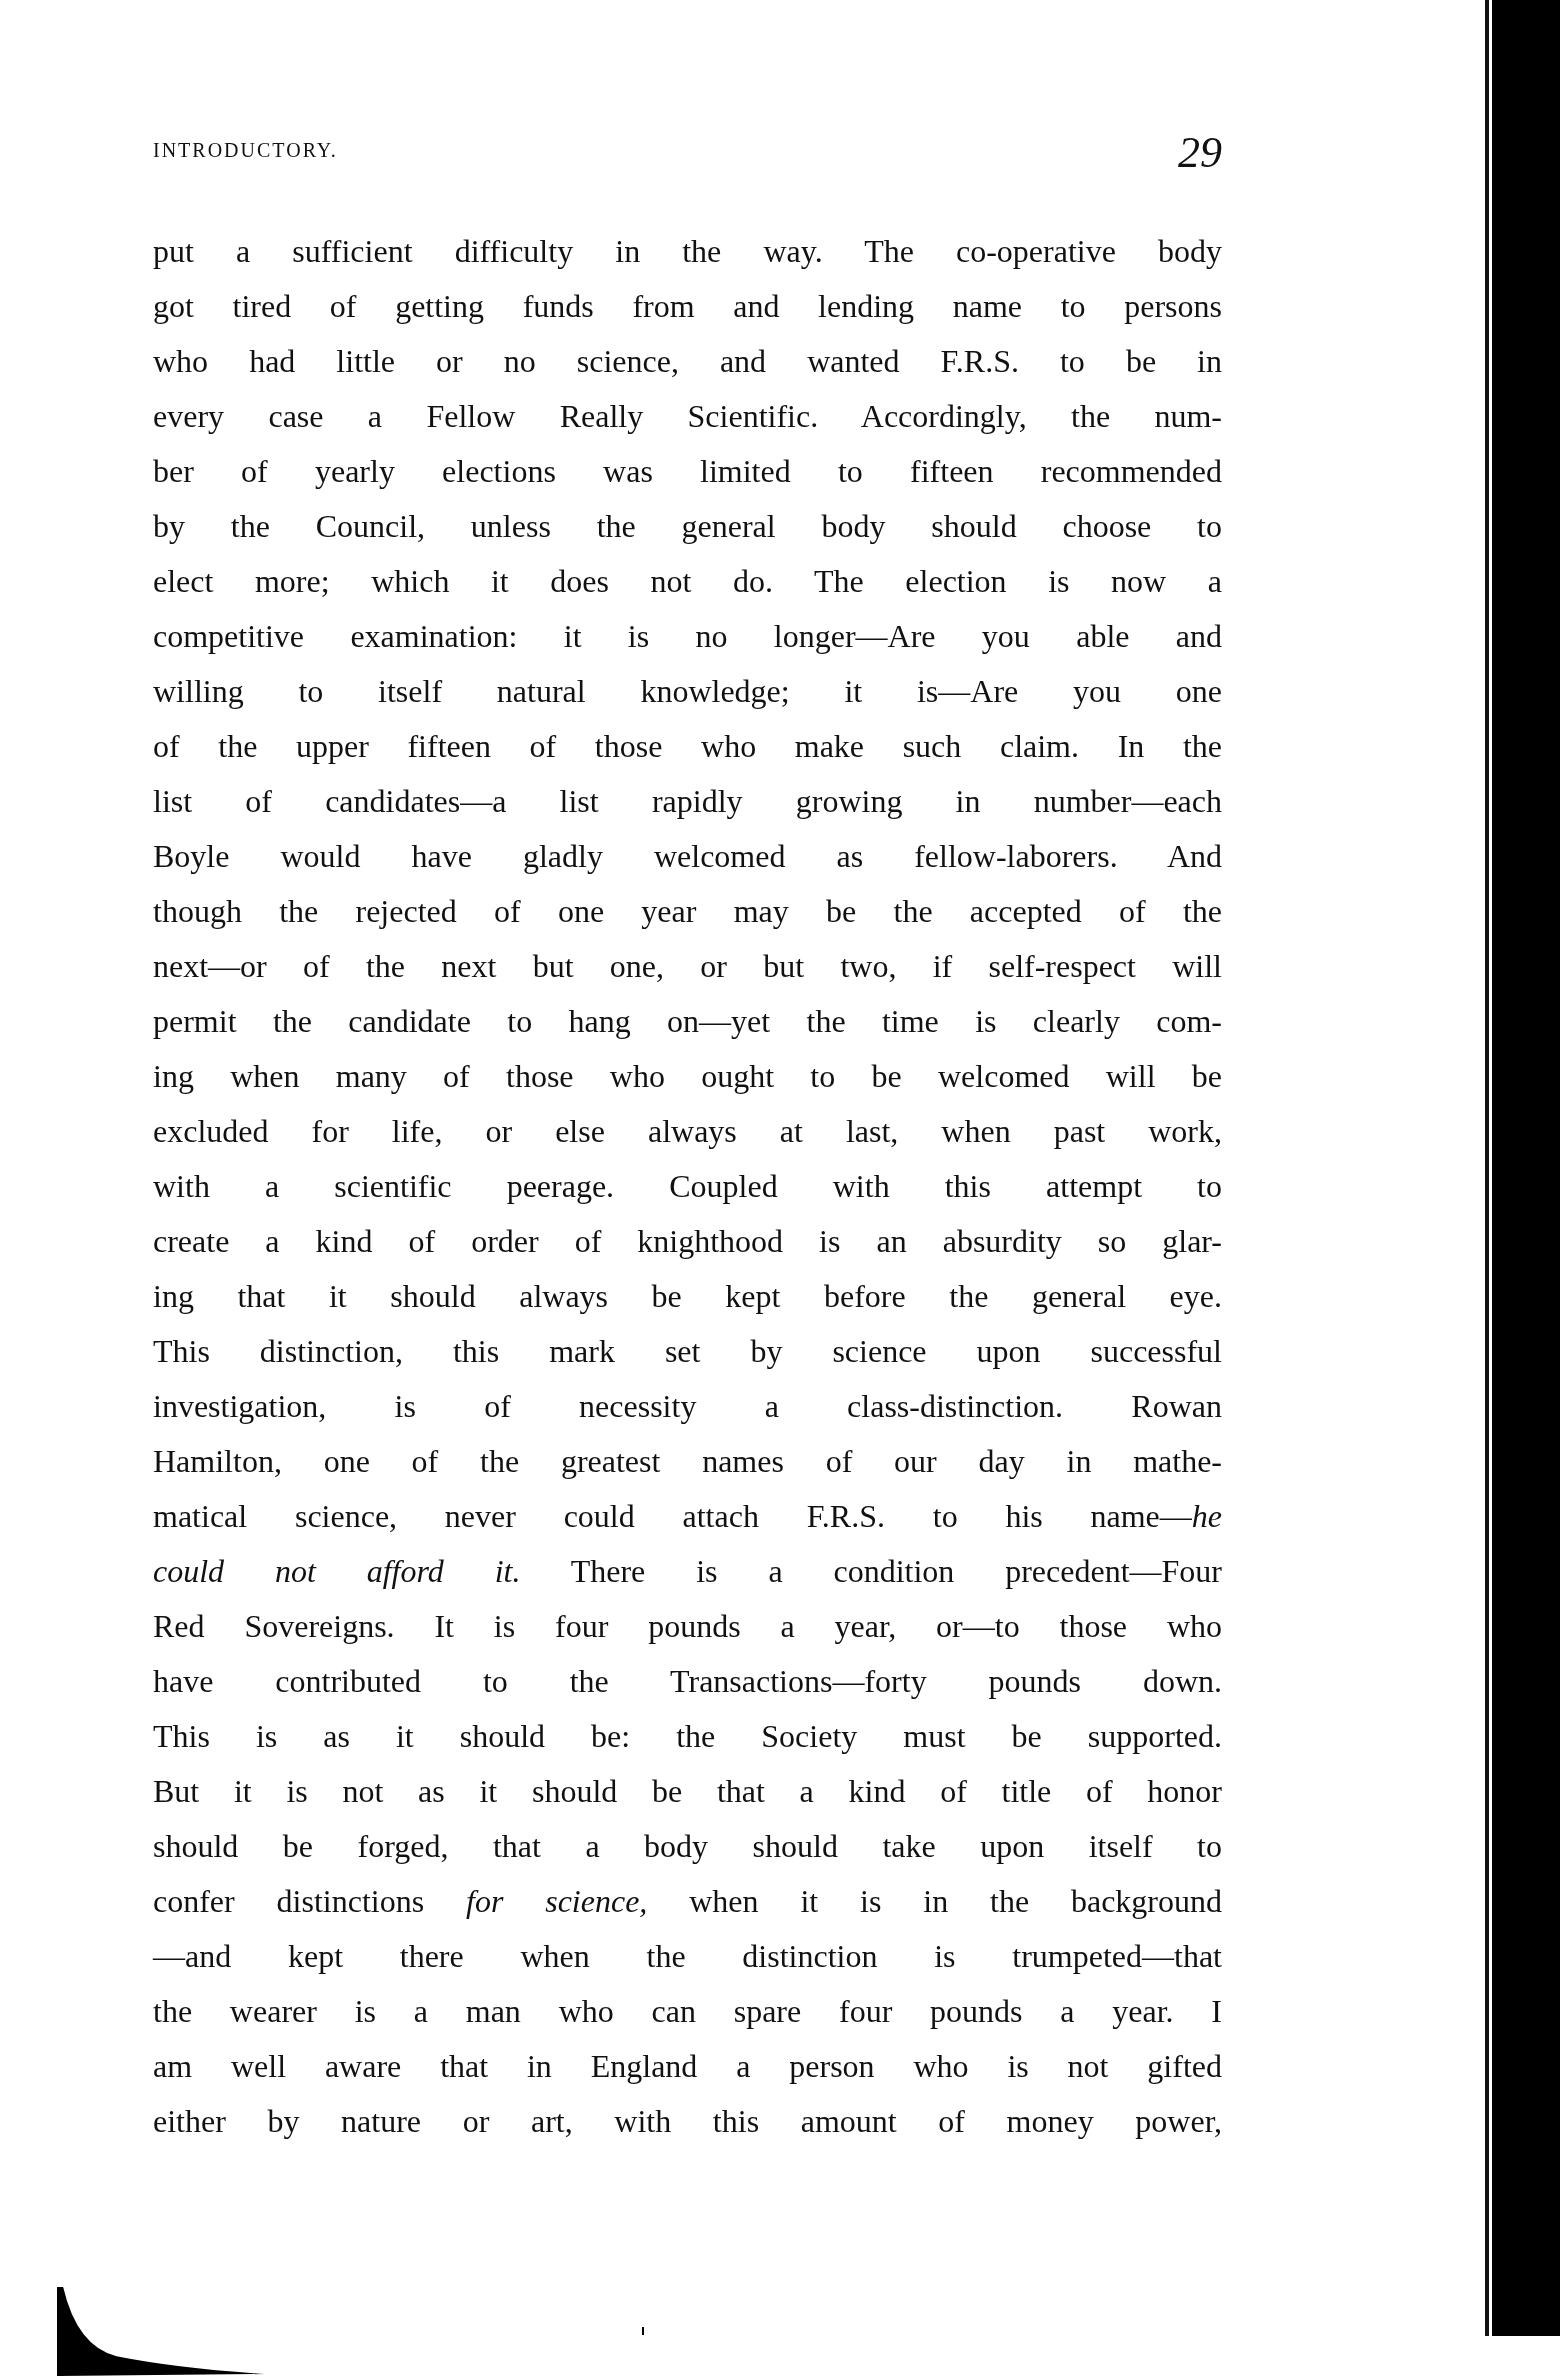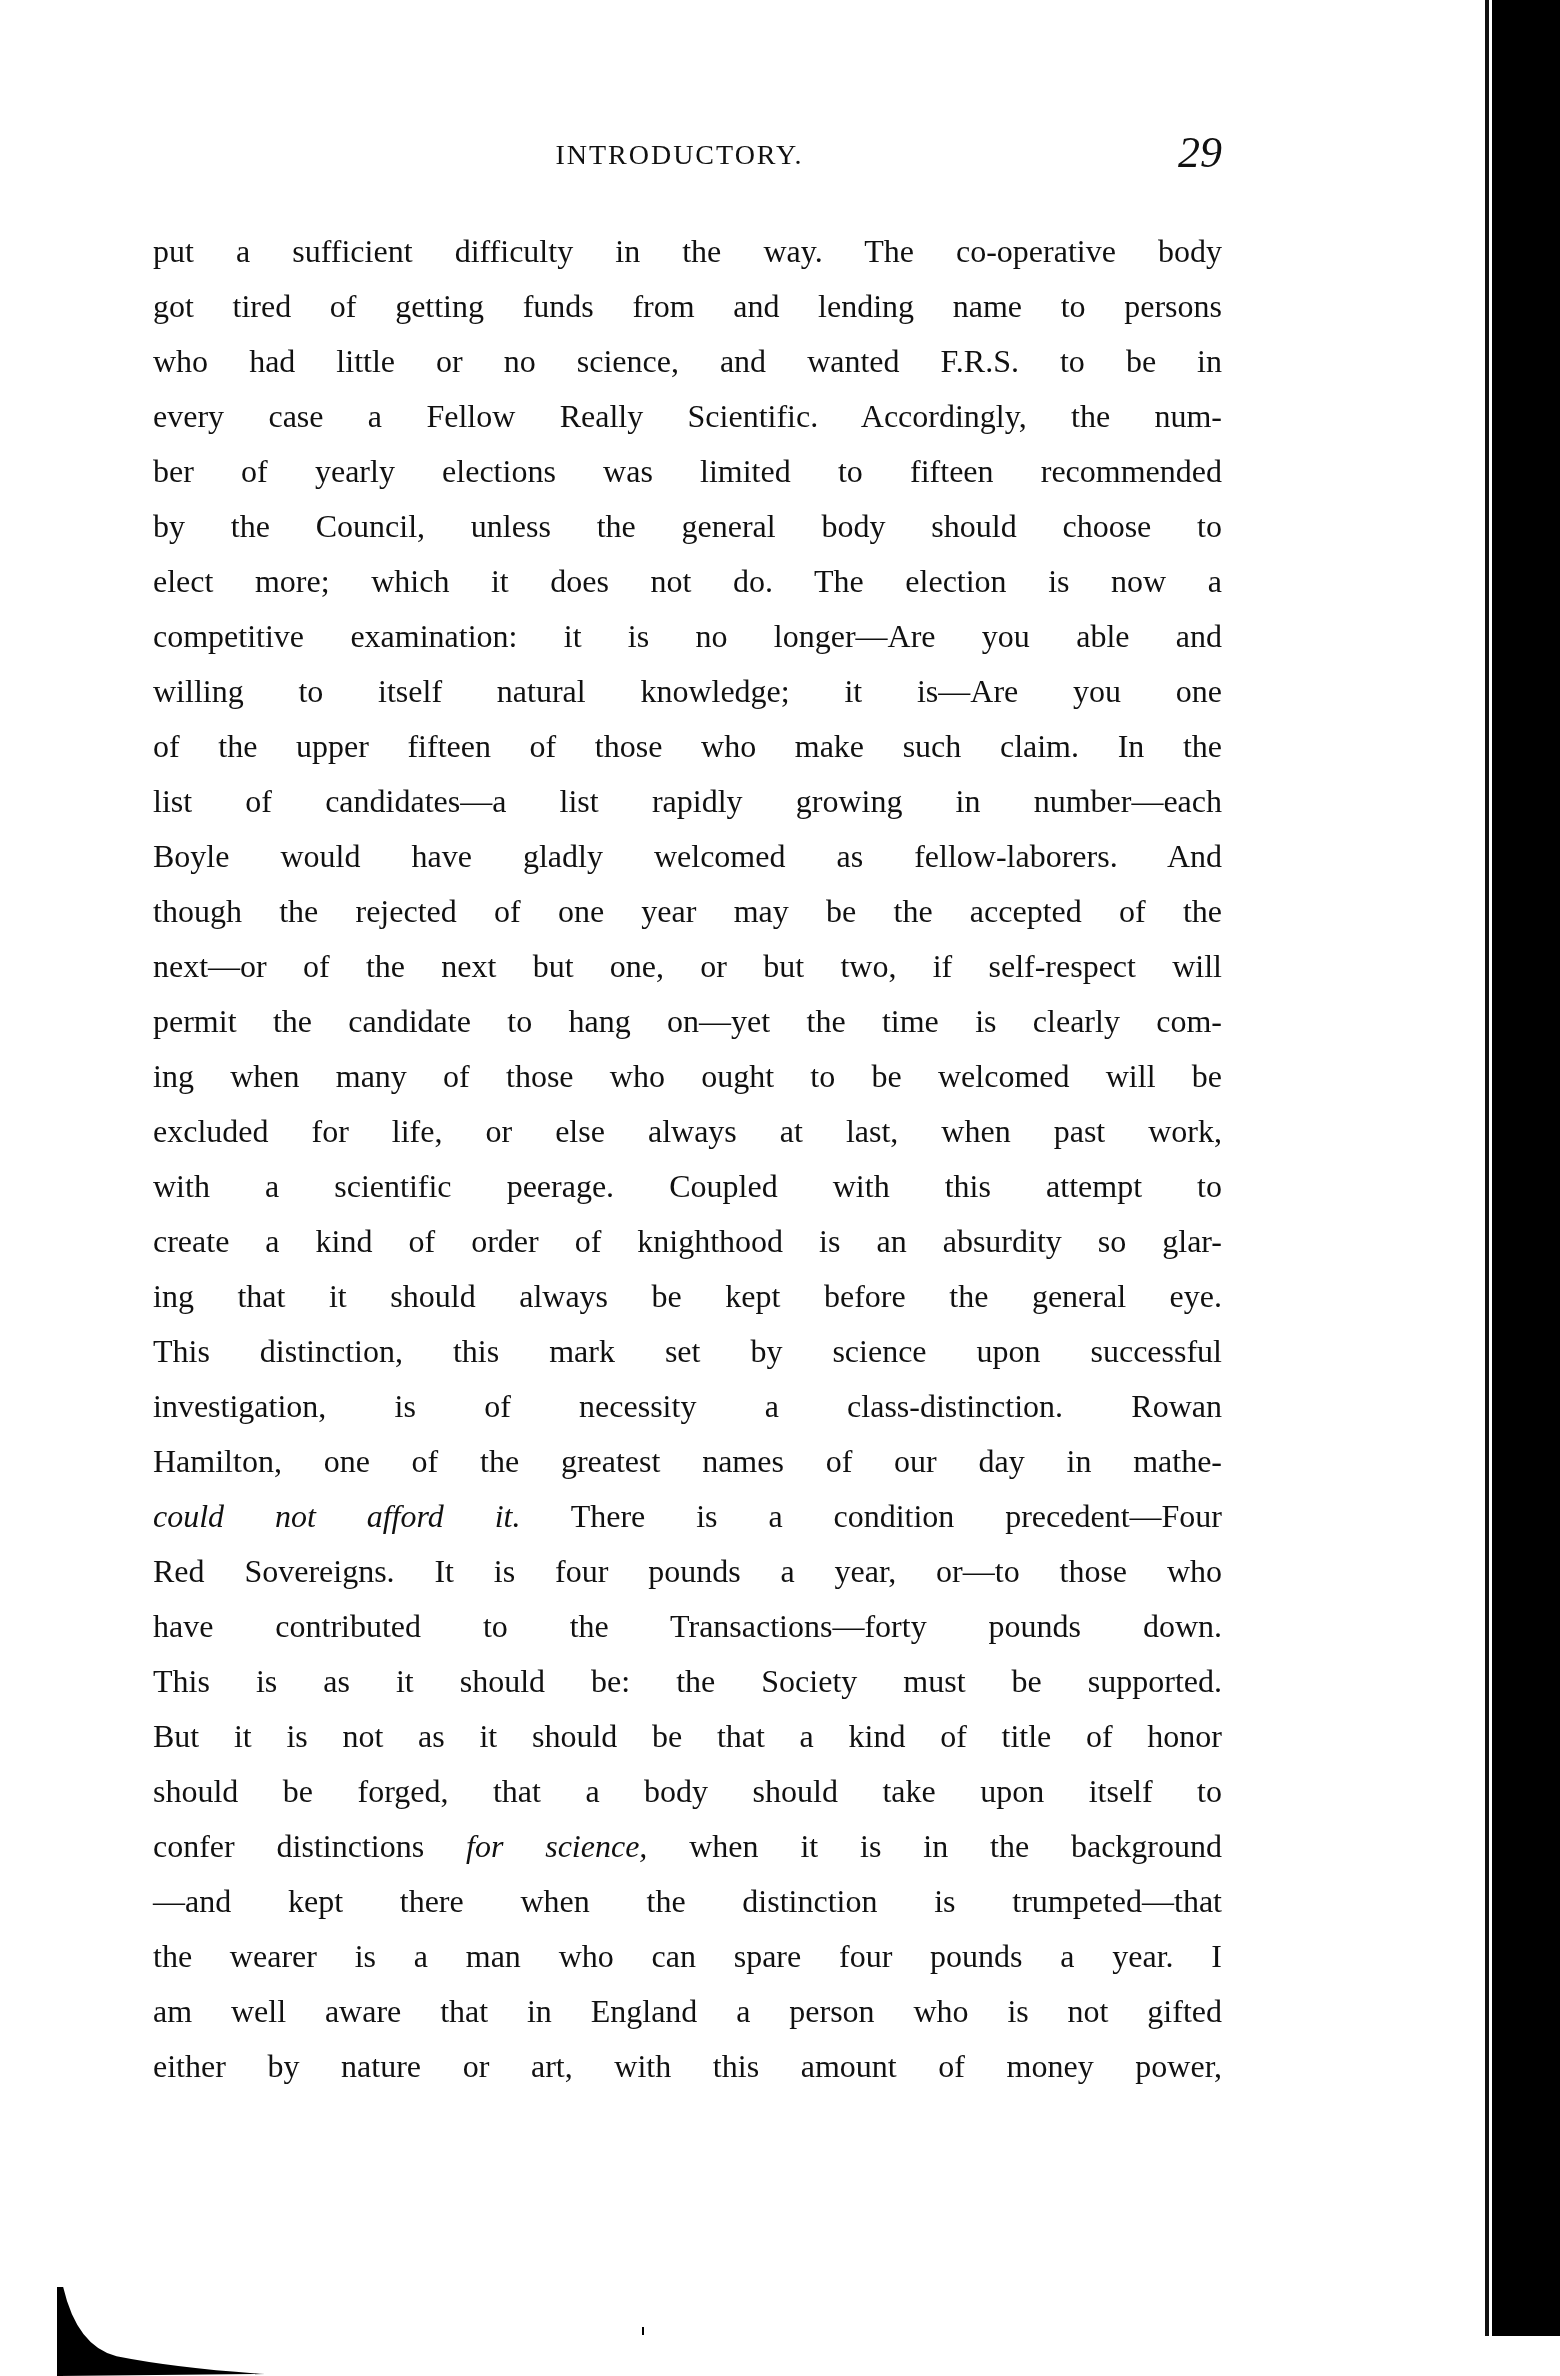--- a/index.html
+++ b/index.html
@@ -1,18 +1,18 @@
 <!DOCTYPE html>
 <html><head>
 <meta charset="utf-8">
 <style>
   html,body{margin:0;padding:0;background:#fff;}
   body{width:1560px;height:2376px;position:relative;overflow:hidden;font-family:"Liberation Serif","DejaVu Serif",serif;color:#111;}
   .header{position:absolute;top:127px;left:153px;width:1069px;height:59px;}
-  .running-head{position:absolute;left:0;right:16px;text-align:center;font-size:28px;letter-spacing:2px;top:12px;}
+  .running-head{position:absolute;left:0;right:16px;font-size:20px;letter-spacing:2px;top:12px;}
   .page-num{position:absolute;right:0;top:0;font-size:44px;font-style:italic;}
   .body-text{position:absolute;top:224px;left:153px;width:1069px;font-size:32px;line-height:55px;}
   .line{display:block;text-align:justify;text-align-last:justify;white-space:nowrap;height:55px;}
   .line.last{text-align-last:justify;}
   .right-rule{position:absolute;left:1485px;top:0;width:4px;height:2336px;background:#111;}
   .right-bar{position:absolute;left:1492px;top:0;width:68px;height:2336px;background:#000;}
   .corner2{position:absolute;left:57px;top:2287px;width:6px;height:89px;background:#000;}
   .dot{position:absolute;left:642px;top:2327px;width:2px;height:8px;background:#000;}
 </style>
 </head>
@@ -43,20 +43,21 @@
   <span class="line">next—or of the next but one, or but two, if self-respect will</span>
   <span class="line">permit the candidate to hang on—yet the time is clearly com-</span>
   <span class="line">ing when many of those who ought to be welcomed will be</span>
   <span class="line">excluded for life, or else always at last, when past work,</span>
   <span class="line">with a scientific peerage. Coupled with this attempt to</span>
   <span class="line">create a kind of order of knighthood is an absurdity so glar-</span>
   <span class="line">ing that it should always be kept before the general eye.</span>
   <span class="line">This distinction, this mark set by science upon successful</span>
   <span class="line">investigation, is of necessity a class-distinction. Rowan</span>
   <span class="line">Hamilton, one of the greatest names of our day in mathe-</span>
+  <span class="line"><span>matical science, never could attach F.R.S. to his name—</span><i>he</i></span>
   <span class="line"><i>could not afford it.</i><span> There is a condition precedent—Four</span></span>
   <span class="line">Red Sovereigns. It is four pounds a year, or—to those who</span>
   <span class="line">have contributed to the Transactions—forty pounds down.</span>
   <span class="line">This is as it should be: the Society must be supported.</span>
   <span class="line">But it is not as it should be that a kind of title of honor</span>
   <span class="line">should be forged, that a body should take upon itself to</span>
   <span class="line"><span>confer distinctions</span> <i>for science,</i><span> when it is in the background</span></span>
   <span class="line">—and kept there when the distinction is trumpeted—that</span>
   <span class="line">the wearer is a man who can spare four pounds a year. I</span>
   <span class="line">am well aware that in England a person who is not gifted</span>

